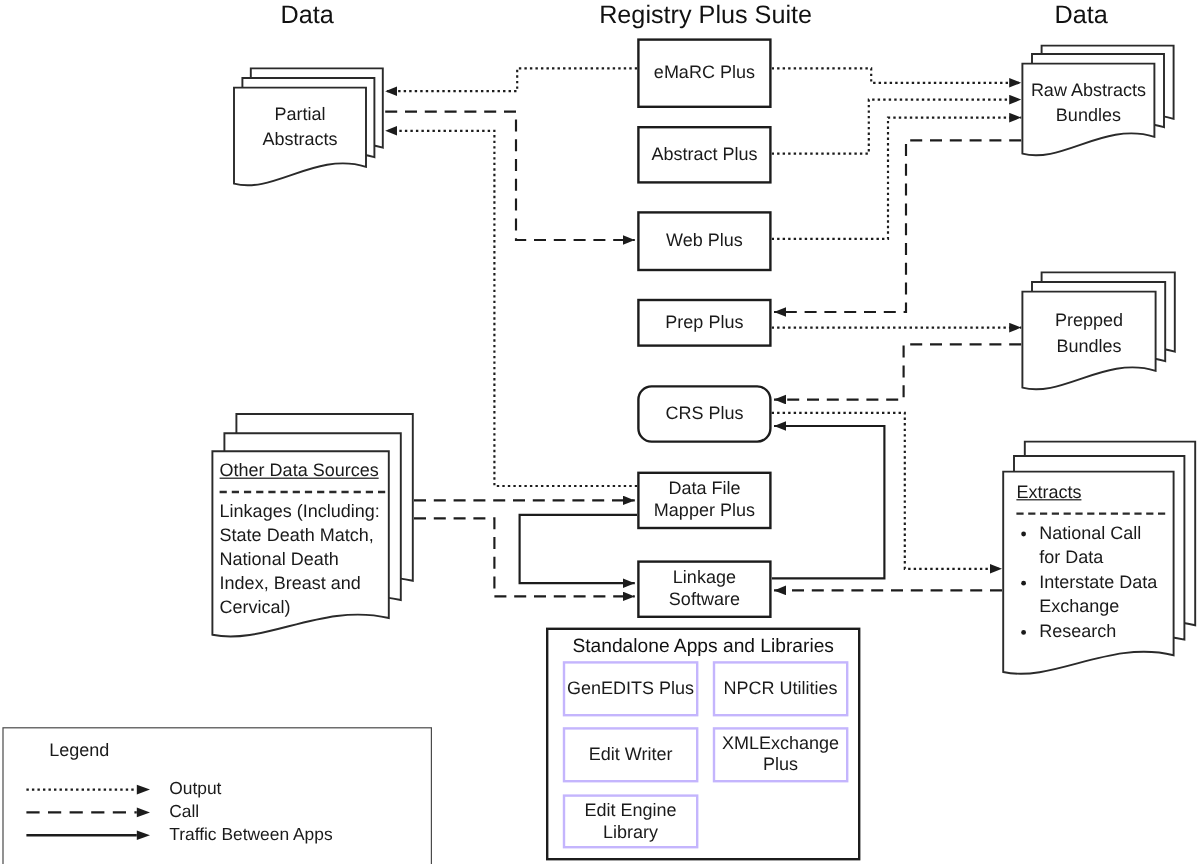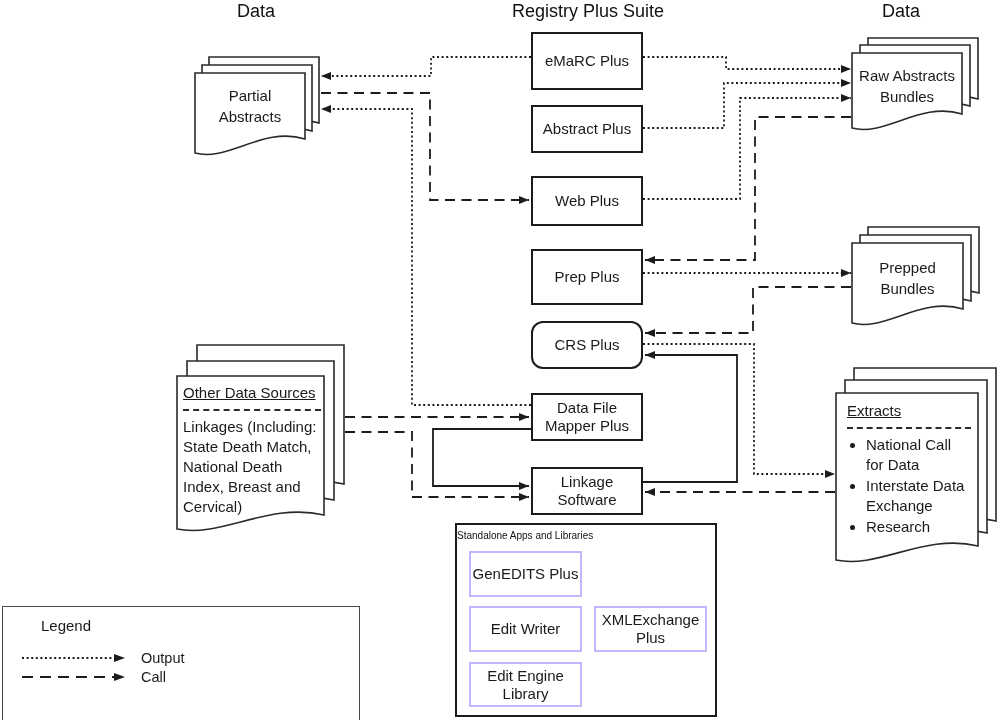--- a/index.html
+++ b/index.html
@@ -1,42 +1,42 @@
 <!DOCTYPE html>
 <html><head>
 <meta charset="utf-8">
 <style>
   html,body{margin:0;padding:0;background:#fff;}
   #canvas{
     position:relative;width:1000px;height:720px;background:#fff;
     font-family:"Liberation Sans", sans-serif;color:#1a1a1a;overflow:hidden;
   }
   .abs{position:absolute;}
-  .heading{font-size:18px;text-align:center;color:#111;}
+  .heading{font-size:21px;text-align:center;color:#111;}
   .appbox{
     position:absolute;left:531px;width:112px;box-sizing:border-box;
     border:2px solid #1c1c1c;background:#fff;
     display:flex;align-items:center;justify-content:center;text-align:center;
     font-size:15px;line-height:18px;padding:2px;
   }
   .stack-label{
     position:absolute;display:flex;align-items:center;justify-content:center;
     text-align:center;font-size:15px;line-height:21px;
   }
   .doc-text{position:absolute;font-size:15px;line-height:20px;}
   .doc-title{font-size:15px;margin:0 0 6px 0;text-decoration:underline;}
   .doc-sep{border:none;border-top:2px dashed #2a2a2a;margin:4px 0 6px 0;}
   .doc-body{margin:0;}
   ul.doc-bullets{margin:6px 0 0 0;padding-left:19px;}
   ul.doc-bullets li{margin:0 0 1px 0;}
   #standalone{
     position:absolute;left:455px;top:523px;width:262px;height:194px;
     box-sizing:border-box;border:2px solid #1c1c1c;background:#fff;
   }
-  #standalone .title{position:absolute;top:5px;left:0;width:100%;font-size:10px;color:#111;}
+  #standalone .title{position:absolute;top:5px;left:0;width:100%;text-align:center;font-size:16px;color:#111;}
   .sabox{
     position:absolute;box-sizing:border-box;border:2px solid #c4b5fd;background:#fff;
     display:flex;align-items:center;justify-content:center;text-align:center;
     font-size:15px;line-height:18px;
   }
   #legend{
     position:absolute;left:2px;top:606px;width:358px;height:118px;
     box-sizing:border-box;border:1px solid #4a4a4a;background:#fff;
   }
   #legend .title{position:absolute;left:38px;top:10px;font-size:15px;}
@@ -111,21 +111,21 @@
 
   <div class="appbox" style="top:32px;height:58px;">
     <span>eMaRC Plus</span>
   </div>
   <div class="appbox" style="top:105px;height:48px;">
     <span>Abstract Plus</span>
   </div>
   <div class="appbox" style="top:176px;height:50px;">
     <span>Web Plus</span>
   </div>
-  <div class="appbox" style="top:249px;height:56px;">
+  <div class="appbox" style="top:249px;height:40px;">
     <span>Prep Plus</span>
   </div>
   <div class="appbox" style="top:321px;height:48px;border-radius:12px;">
     <span>CRS Plus</span>
   </div>
   <div class="appbox" style="top:393px;height:48px;">
     <span>Data File Mapper Plus</span>
   </div>
   <div class="appbox" style="top:467px;height:48px;">
     <span>Linkage Software</span>
@@ -149,20 +149,23 @@
     <p class="doc-title">Other Data Sources</p>
     <hr class="doc-sep">
     <p class="doc-body">Linkages (Including: State Death Match, National Death Index, Breast and Cervical)</p>
   </div>
 
   <div id="standalone">
     <div class="title">Standalone Apps and Libraries</div>
     <div class="sabox" style="left:12px;top:26px;width:113px;height:46px;">
       <span>GenEDITS Plus</span>
     </div>
+    <div class="sabox" style="left:137px;top:26px;width:113px;height:46px;">
+      <span>NPCR Utilities</span>
+    </div>
     <div class="sabox" style="left:12px;top:81px;width:113px;height:46px;">
       <span>Edit Writer</span>
     </div>
     <div class="sabox" style="left:137px;top:81px;width:113px;height:46px;">
       <span>XMLExchange Plus</span>
     </div>
     <div class="sabox" style="left:12px;top:137px;width:113px;height:45px;">
       <span>Edit Engine Library</span>
     </div>
   </div>
@@ -176,15 +179,22 @@
       </svg>
       <span class="lbl">Output</span>
     </div>
     <div class="legrow" style="top:62px;">
       <svg width="106" height="12">
         <line x1="1" y1="6" x2="93" y2="6" stroke="#1c1c1c" stroke-width="2" stroke-dasharray="11 7"></line>
         <polygon points="93,2 104,6 93,10" fill="#1c1c1c"></polygon>
       </svg>
       <span class="lbl">Call</span>
     </div>
+    <div class="legrow" style="top:81px;">
+      <svg width="106" height="12">
+        <line x1="1" y1="6" x2="93" y2="6" stroke="#1c1c1c" stroke-width="2"></line>
+        <polygon points="93,2 104,6 93,10" fill="#1c1c1c"></polygon>
+      </svg>
+      <span class="lbl">Traffic Between Apps</span>
+    </div>
   </div>
 
 </div>
 
 </body></html>

